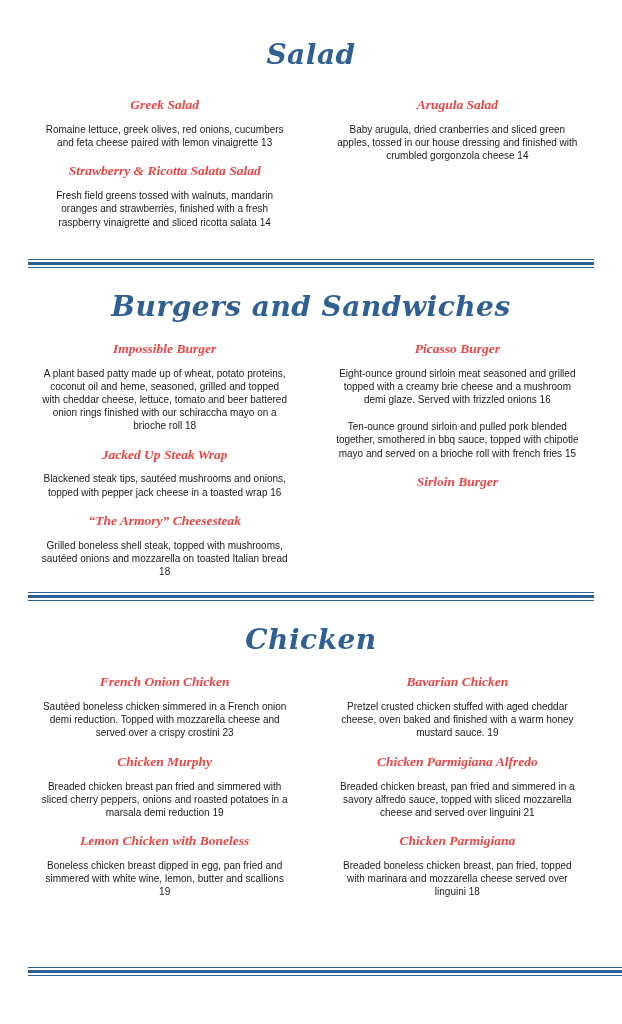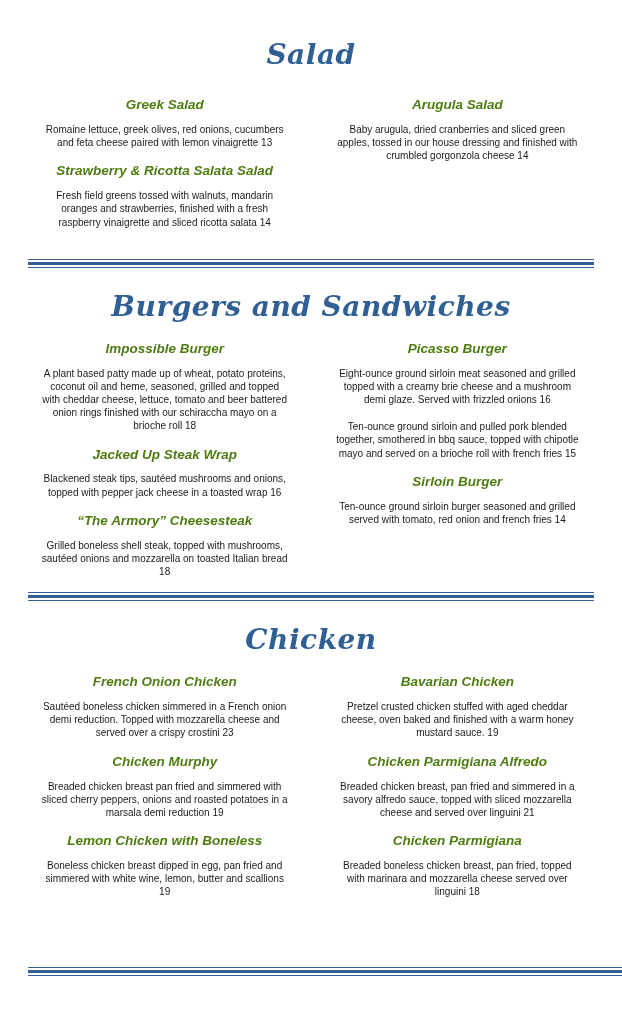--- a/index.html
+++ b/index.html
@@ -52,24 +52,24 @@
     box-sizing: border-box;
   }
   .col-left { padding-right: 4px; }
   .col-right { padding-left: 4px; }
 
   .item {
     text-align: center;
     margin-bottom: 14px;
   }
   .item-name {
-    font-family: Liberation Sans, sans-serif;
+    font-family: Liberation Serif, serif;
     font-style: italic;
     font-weight: bold;
-    color: #4d7c0f;
+    color: #ef4444;
     font-size: 13.5px;
     line-height: 1.25;
     margin: 0 0 2px 0;
   }
   .item-desc {
     font-family: "Liberation Sans", sans-serif;
     font-size: 10px;
     line-height: 1.32;
     color: #1a1a1a;
     margin: 9px;
@@ -166,21 +166,20 @@
           <p class="item-name">Picasso Burger</p>
           <p class="item-desc">Eight-ounce ground sirloin meat seasoned and grilled topped with a creamy brie cheese and a mushroom demi glaze. Served with frizzled onions  16</p>
         </div>
 
         <div class="item">
           <p class="item-desc">Ten-ounce ground sirloin and pulled pork blended together, smothered in bbq sauce, topped with chipotle mayo and served on a brioche roll with french fries  15</p>
         </div>
 
         <div class="item">
           <p class="item-name">Sirloin Burger</p>
-          <p class="item-desc">Ten-ounce ground sirloin burger seasoned and grilled served with tomato, red onion and french fries  14</p>
         </div>
 
       </div>
     </div>
   </div>
 
   <div class="divider">
     <div class="thin"></div>
     <div class="thick"></div>
     <div class="thin"></div>

